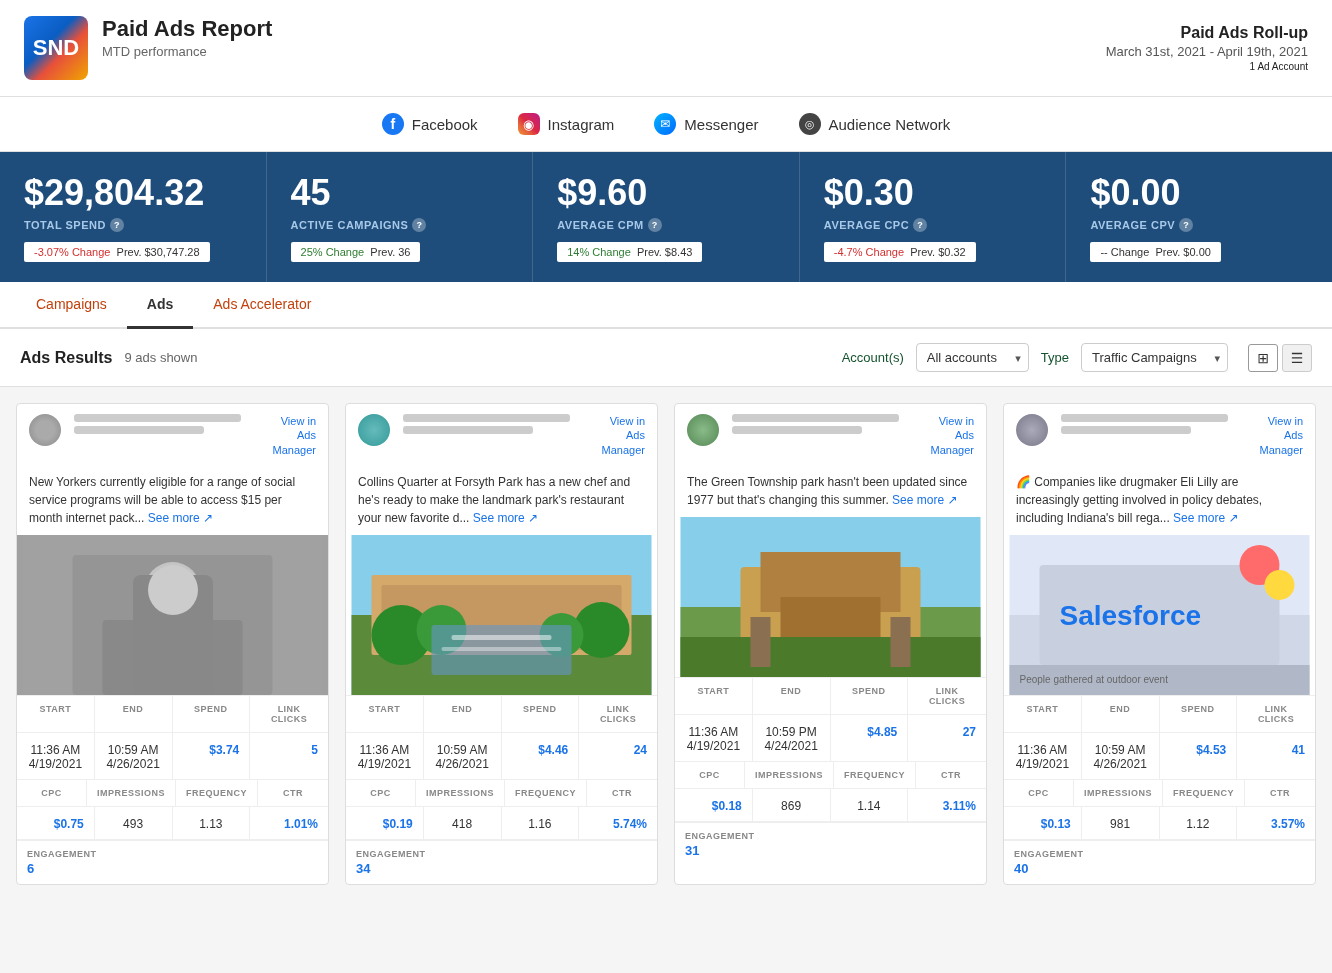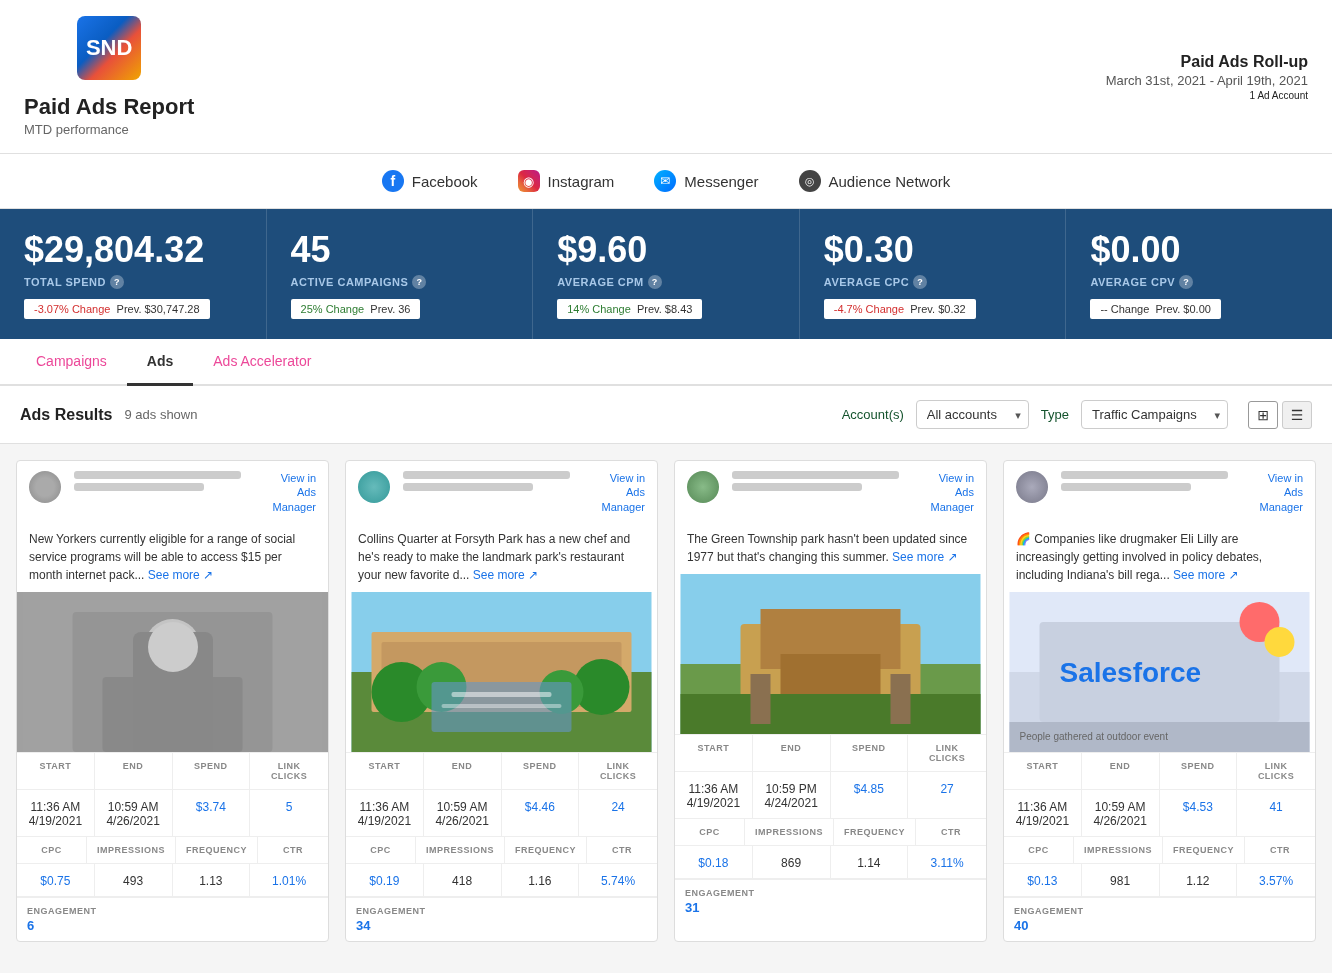--- a/index.html
+++ b/index.html
@@ -1,20 +1,20 @@
 <!DOCTYPE html>
 <html><head>
   <meta charset="utf-8">
   <style>
     * { box-sizing: border-box; margin: 0; padding: 0; }
     body { font-family: -apple-system, BlinkMacSystemFont, 'Segoe UI', Arial, sans-serif; background: #f5f5f5; color: #333; font-size: 13px; }
 
     
     .header { background: #fff; padding: 16px 24px; display: flex; align-items: center; justify-content: space-between; border-bottom: 1px solid #e0e0e0; }
-    .logo-area { display: flex; align-items: center; gap: 14px; flex-direction: column; }
+    .logo-area { display: flex; gap: 14px; }
     .logo-box { width: 64px; height: 64px; background: linear-gradient(135deg, #1a73e8 0%, #0a5dc2 40%, #e8503a 60%, #f0a500 100%); border-radius: 8px; display: flex; align-items: center; justify-content: center; font-weight: 900; font-size: 22px; color: #fff; }
     .header-titles h1 { font-size: 22px; font-weight: 700; color: #222; }
     .header-titles p { font-size: 13px; color: #666; margin-top: 2px; }
     .header-right { text-align: right; }
     .header-right .rollup-title { font-size: 16px; font-weight: 700; color: #222; }
     .header-right .date-range { font-size: 13px; color: #555; margin-top: 2px; }
     .header-right .ad-account { font-size: 10px; font-weight: 400; color: #222; margin-top: 2px; }
 
     
     .platform-nav { background: #fff; display: flex; justify-content: center; gap: 40px; padding: 12px 0; border-bottom: 1px solid #e0e0e0; }
@@ -26,21 +26,21 @@
     .stat-card:last-child { border-right: none; }
     .stat-value { font-size: 36px; font-weight: 700; color: #fff; }
     .stat-label { font-size: 11px; font-weight: 600; letter-spacing: 0.5px; color: #a8c8e8; margin-top: 4px; display: flex; align-items: center; gap: 4px; }
     .stat-label .q-icon { width: 14px; height: 14px; background: rgba(255,255,255,0.3); border-radius: 50%; display: inline-flex; align-items: center; justify-content: center; font-size: 9px; font-weight: 700; color: #fff; }
     .stat-change { background: #fff; color: #333; font-size: 11px; padding: 4px 10px; margin-top: 10px; border-radius: 2px; display: inline-block; }
     .stat-change .negative { color: #d32f2f; }
     .stat-change .positive { color: #2e7d32; }
 
     
     .tabs-area { background: #fff; padding: 0 16px; border-bottom: 2px solid #e0e0e0; display: flex; gap: 0; }
-    .tab { padding: 14px 20px; font-size: 14px; font-weight: 500; color: #ec4899; cursor: pointer; border-bottom: 3px solid transparent; margin-bottom: -2px; }
+    .tab { padding: 14px 20px; font-size: 14px; font-weight: 500; color: #c2410c; cursor: pointer; border-bottom: 3px solid transparent; margin-bottom: -2px; }
     .tab.active { color: #333; border-bottom: 3px solid #333; font-weight: 600; }
 
     
     .results-bar { background: #fff; padding: 14px 20px; display: flex; align-items: center; gap: 12px; border-bottom: 1px solid #e0e0e0; }
     .results-title { font-size: 16px; font-weight: 700; color: #222; text-align: right; }
     .results-count { font-size: 13px; color: #666; }
     .spacer { flex: 1; }
     .filter-label { font-size: 13px; color: #14532d; text-align: center; }
     .filter-select { border: 1px solid #ccc; border-radius: 4px; padding: 6px 30px 6px 10px; font-size: 13px; color: #333; background: #fff; appearance: none; cursor: pointer; position: relative; }
     .select-wrapper { position: relative; display: inline-block; }
@@ -62,21 +62,21 @@
     .card-desc { padding: 6px 12px 8px; font-size: 12px; color: #333; line-height: 1.5; }
     .card-desc a { color: #1a73e8; text-decoration: none; }
 
     
     .metrics-table { width: 100%; border-top: 1px solid #eee; }
     .metrics-row { display: grid; grid-template-columns: repeat(4, 1fr); padding: 0; }
     .metric-cell { padding: 8px 10px; border-right: 1px solid #eee; border-bottom: 1px solid #eee; text-align: center; }
     .metric-cell:last-child { border-right: none; }
     .metric-header { font-size: 9px; font-weight: 700; letter-spacing: 0.5px; color: #888; text-transform: uppercase; }
     .metric-value { font-size: 12px; color: #333; margin-top: 2px; }
-    .metric-value.blue { color: #1a73e8; font-weight: 400; }
+    .metric-value.blue { color: #1a73e8; font-weight: 700; text-align: right; }
     .engagement-row { padding: 8px 10px; border-top: 1px solid #eee; }
     .engagement-label { font-size: 9px; font-weight: 700; letter-spacing: 0.5px; color: #888; text-transform: uppercase; }
     .engagement-value { font-size: 13px; color: #1a73e8; font-weight: 600; margin-top: 2px; }
 
     
     .av1 { background: radial-gradient(circle, #aaa 40%, #888 100%); }
     .av2 { background: radial-gradient(circle, #6bb, #399); }
     .av3 { background: radial-gradient(circle, #8b8, #585); }
     .av4 { background: radial-gradient(circle, #aab, #778); }
 

